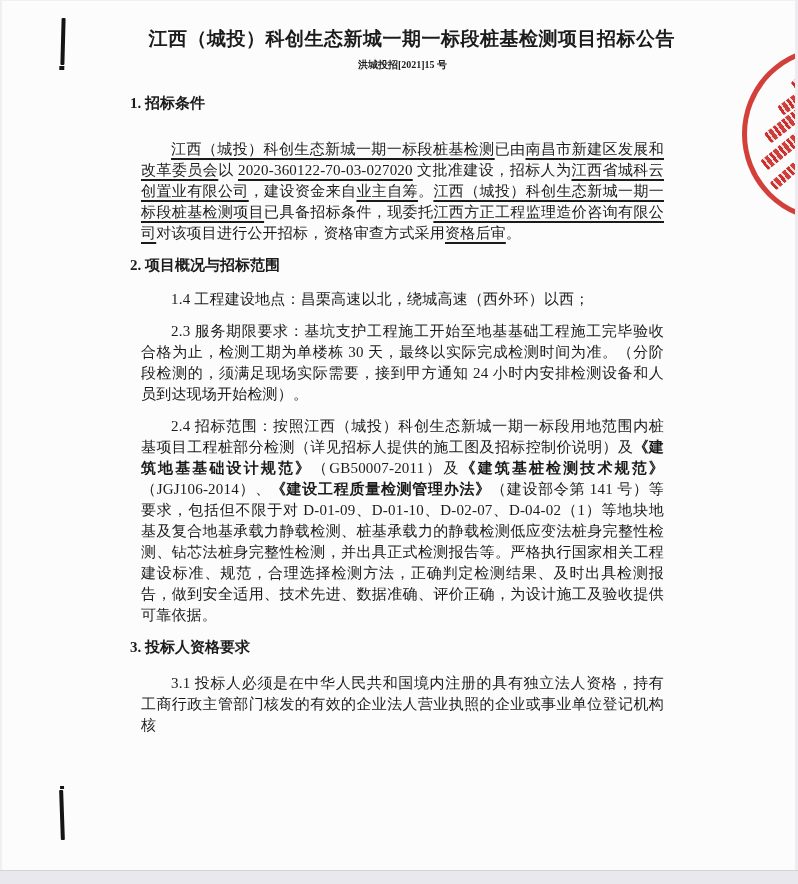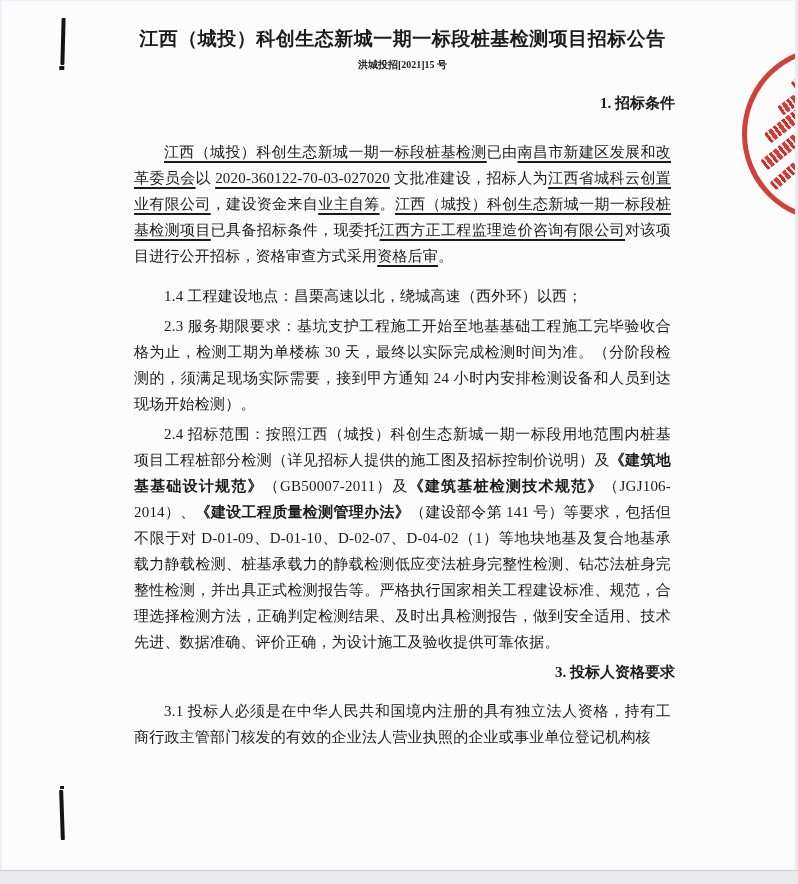--- a/index.html
+++ b/index.html
@@ -24,34 +24,34 @@
   .edge-left{
     position:absolute;left:0;top:0;width:2px;height:872px;
     background:#f0f0f4;z-index:4;
   }
   .content{
     position:absolute;left:130px;top:0;width:545px;z-index:2;
     color:#1b1b1b;
   }
   .doc-title{
     margin:26px 0 0 0;font-size:19px;line-height:26px;font-weight:bold;
-    text-align:center;letter-spacing:0.5px;white-space:nowrap;
+    text-align:right;letter-spacing:0.5px;white-space:nowrap;
   }
   .doc-number{
     margin-top:3px;font-size:10px;line-height:20px;font-weight:bold;
     text-align:center;
   }
   .sec-heading{
-    margin:0;font-size:15px;line-height:20px;font-weight:bold;text-align:right;
+    margin:0;font-size:15px;line-height:20px;font-weight:bold;
   }
   .sec-heading.h1{margin-top:18px;}
   .sec-heading.h2{margin-top:9px;}
   .sec-heading.h3{margin-top:7px;font-family:Liberation Serif, serif;}
   .para{
-    margin:4px;font-size:15px;line-height:26px;
+    margin:11px;font-size:15px;line-height:21px;
     text-align:justify;text-justify:inter-ideograph;
     letter-spacing:0.2px;
   }
   .para.indent{text-indent:2em;}
   .para.p1{margin-top:26px;}
   .para.p21{margin-top:14px;}
   .para.p31{margin-top:16px;}
   .para .u{
     text-decoration:underline;
     text-decoration-thickness:1.5px;
@@ -104,20 +104,21 @@
     <div class="stamp-mark m5"></div>
   </div>
 
   <div class="content">
     <h1 class="doc-title">江西（城投）科创生态新城一期一标段桩基检测项目招标公告</h1>
     <div class="doc-number">洪城投招[2021]15 号</div>
 
     <h2 class="sec-heading h1">1.  招标条件</h2>
     <p class="para indent p1"><span class="u">江西（城投）科创生态新城一期一标段桩基检测</span><span>已由</span><span class="u">南昌市新建区发展和改革委员会</span><span>以 </span><span class="u">2020-360122-70-03-027020</span><span> 文批准建设，招标人为</span><span class="u">江西省城科云创置业有限公司</span><span>，建设资金来自</span><span class="u">业主自筹</span><span>。</span><span class="u">江西（城投）科创生态新城一期一标段桩基检测项目</span><span>已具备招标条件，现委托</span><span class="u">江西方正工程监理造价咨询有限公司</span><span>对该项目进行公开招标，资格审查方式采用</span><span class="u">资格后审</span><span>。</span></p>
 
+    <h2 class="sec-heading h2">2.  项目概况与招标范围</h2>
     <p class="para indent p21">1.4 工程建设地点：昌栗高速以北，绕城高速（西外环）以西；</p>
     <p class="para indent">2.3 服务期限要求：基坑支护工程施工开始至地基基础工程施工完毕验收合格为止，检测工期为单楼栋 30 天，最终以实际完成检测时间为准。（分阶段检测的，须满足现场实际需要，接到甲方通知 24 小时内安排检测设备和人员到达现场开始检测）。</p>
     <p class="para indent"><span>2.4 招标范围：按照江西（城投）科创生态新城一期一标段用地范围内桩基项目工程桩部分检测（详见招标人提供的施工图及招标控制价说明）及</span><span class="b">《建筑地基基础设计规范》</span><span>（GB50007-2011）及</span><span class="b">《建筑基桩检测技术规范》</span><span>（JGJ106-2014）、</span><span class="b">《建设工程质量检测管理办法》</span><span>（建设部令第 141 号）等要求，包括但不限于对 D-01-09、D-01-10、D-02-07、D-04-02（1）等地块地基及复合地基承载力静载检测、桩基承载力的静载检测低应变法桩身完整性检测、钻芯法桩身完整性检测，并出具正式检测报告等。严格执行国家相关工程建设标准、规范，合理选择检测方法，正确判定检测结果、及时出具检测报告，做到安全适用、技术先进、数据准确、评价正确，为设计施工及验收提供可靠依据。</span></p>
 
     <h2 class="sec-heading h3">3.  投标人资格要求</h2>
     <p class="para indent p31">3.1  投标人必须是在中华人民共和国境内注册的具有独立法人资格，持有工商行政主管部门核发的有效的企业法人营业执照的企业或事业单位登记机构核</p>
   </div>
 
   <div class="edge-left"></div>
   <div class="edge-right"></div>

